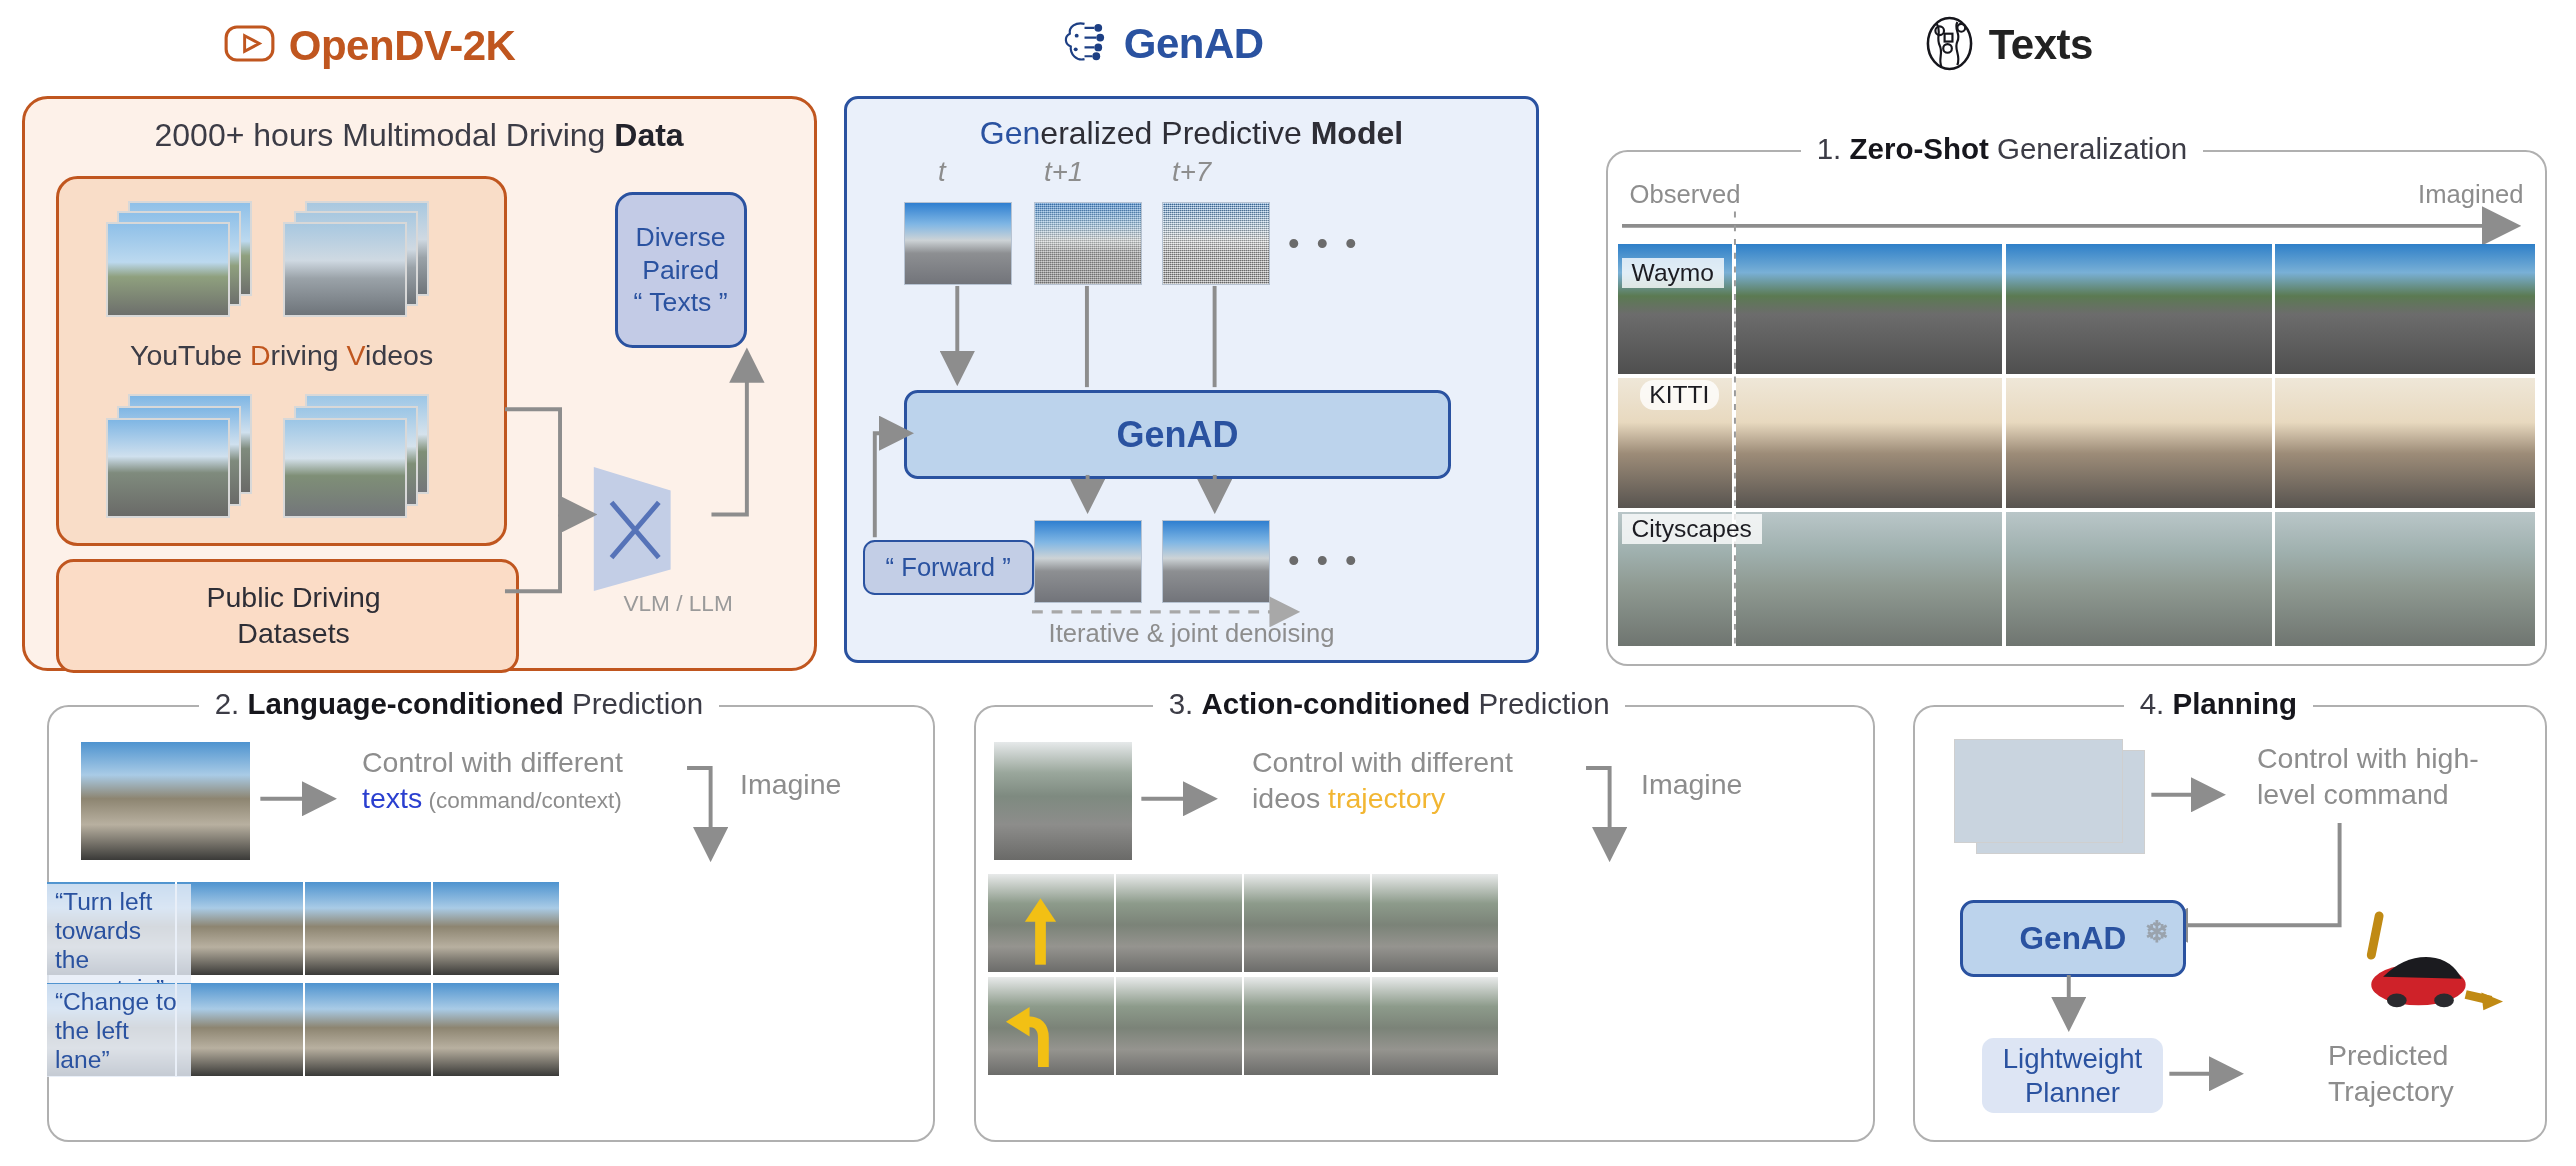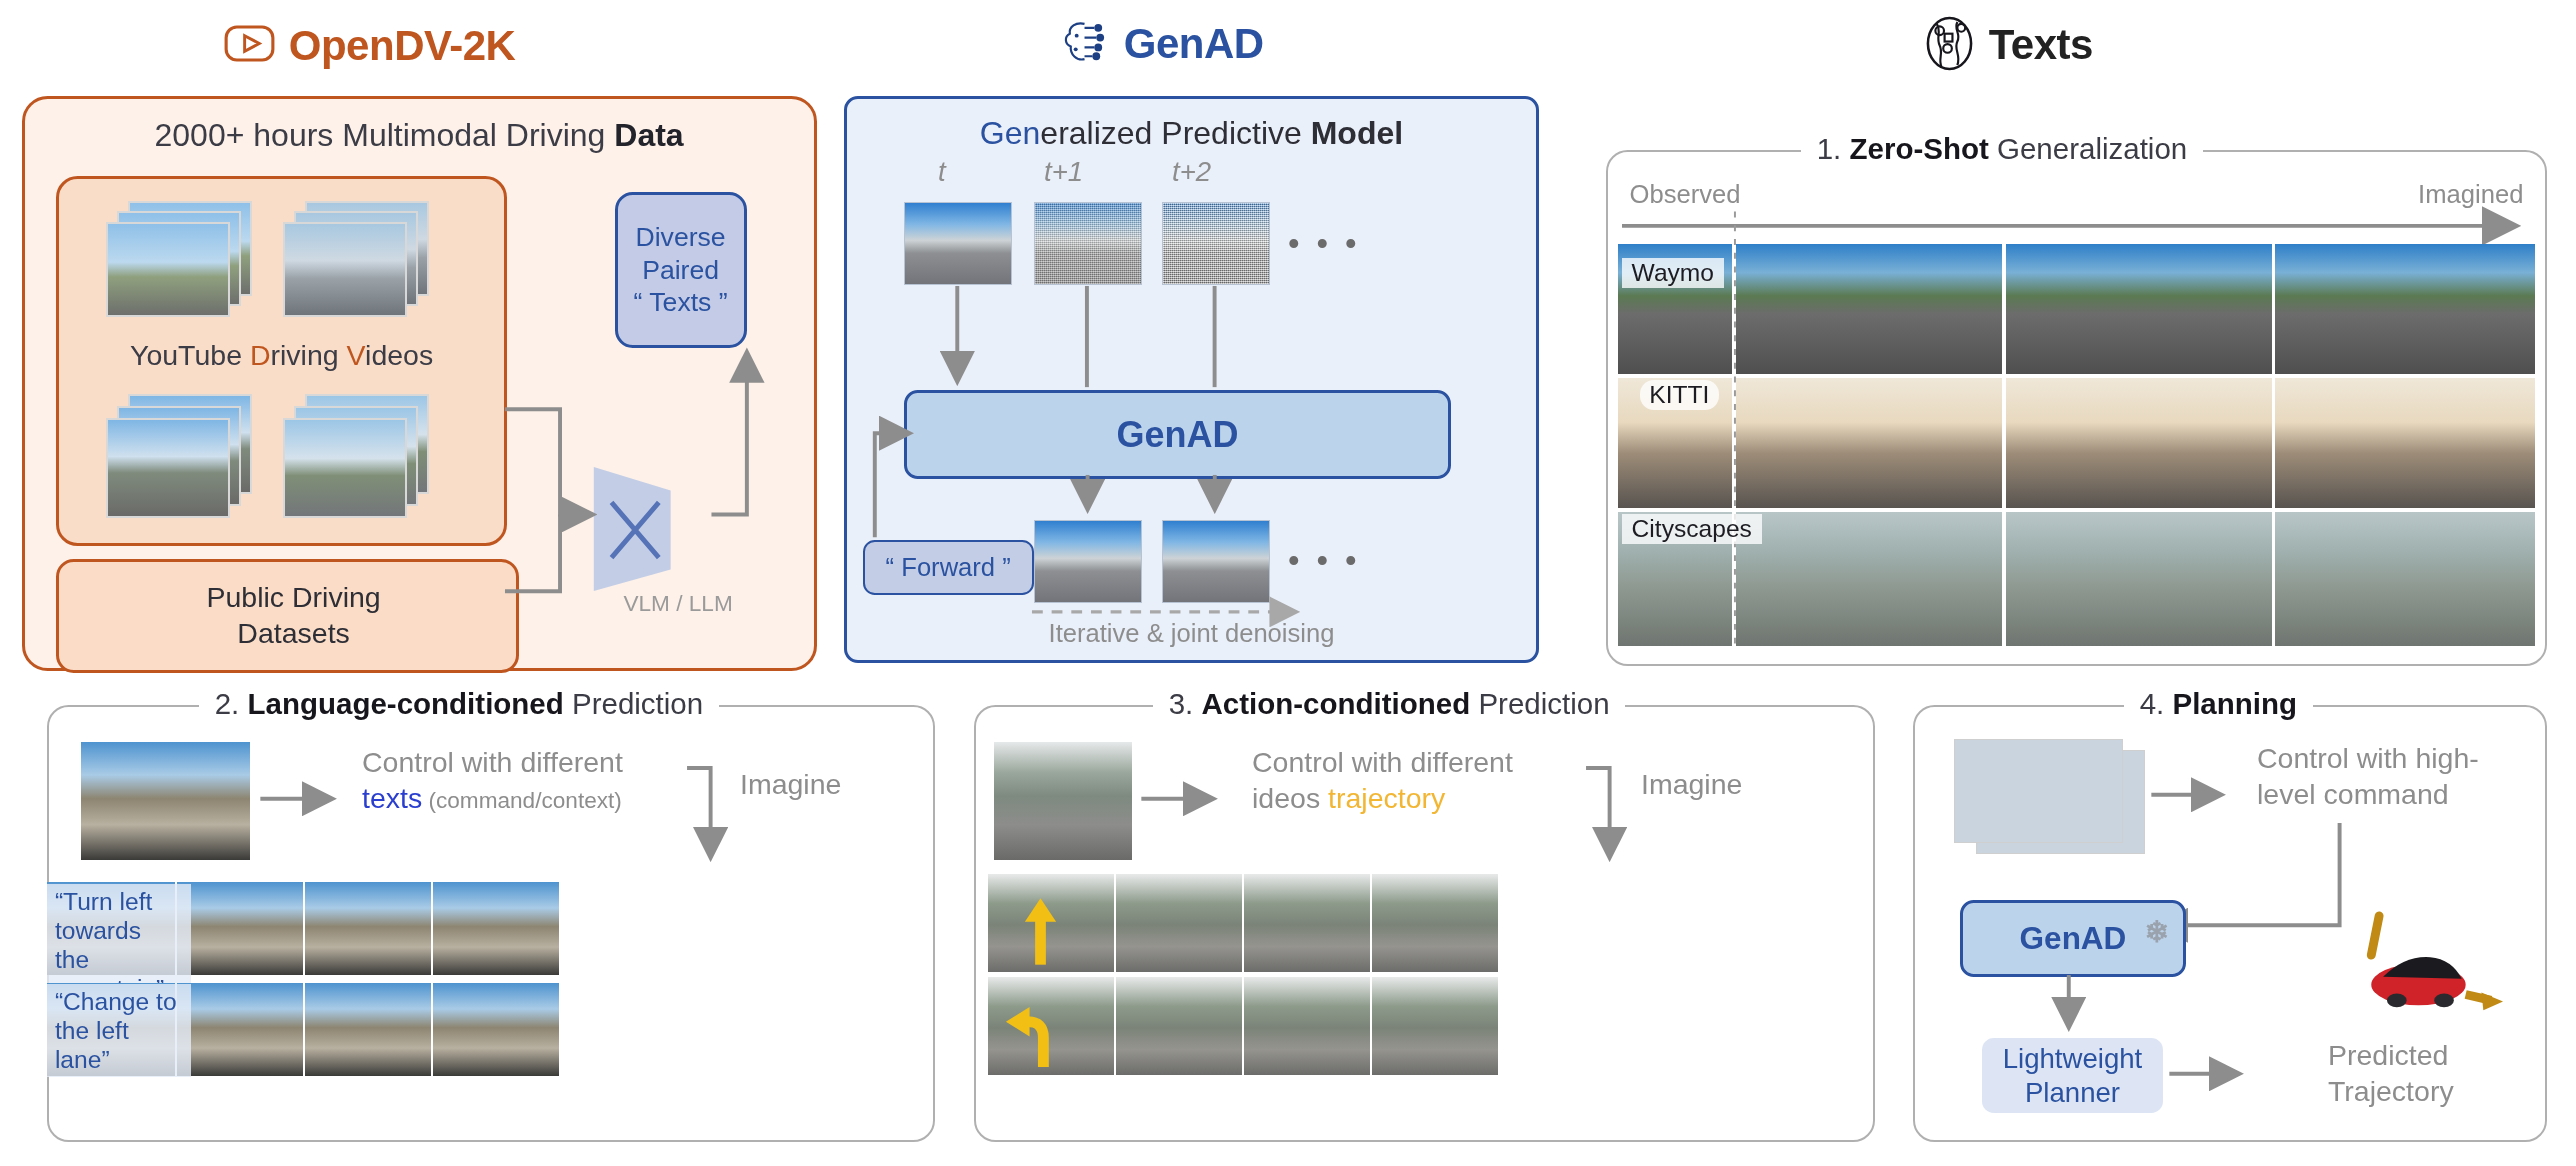--- a/index.html
+++ b/index.html
@@ -258,21 +258,21 @@
     </svg>
   </div>
 
   <div class="panel-genad">
     <div class="gp-title">
       <span class="bl">Gen</span><span>eralized Predictive </span><b>Model</b>
     </div>
 
     <div class="tstep" style="left:91px;top:57px;">t</div>
     <div class="tstep" style="left:197px;top:57px;">t+1</div>
-    <div class="tstep" style="left:325px;top:57px;">t+2</div>
+    <div class="tstep" style="left:325px;top:57px;">t+7</div>
 
     <div class="frame fr-clean" style="left:57px;top:103px;width:106px;height:81px;"></div>
     <div class="frame fr-noise" style="left:187px;top:103px;width:106px;height:81px;"></div>
     <div class="frame fr-noise2" style="left:315px;top:103px;width:106px;height:81px;"></div>
     <div class="ell" style="left:441px;top:126px;">• • •</div>
 
     <svg class="abs" style="left:57px;top:185px;" width="413" height="110" viewBox="0 0 420 112">
       <defs>
         <marker id="ag2" markerWidth="9" markerHeight="9" refX="7" refY="4.5" orient="auto">
           <path d="M0,0 L9,4.5 L0,9 z" fill="#8d8d8d"></path>

